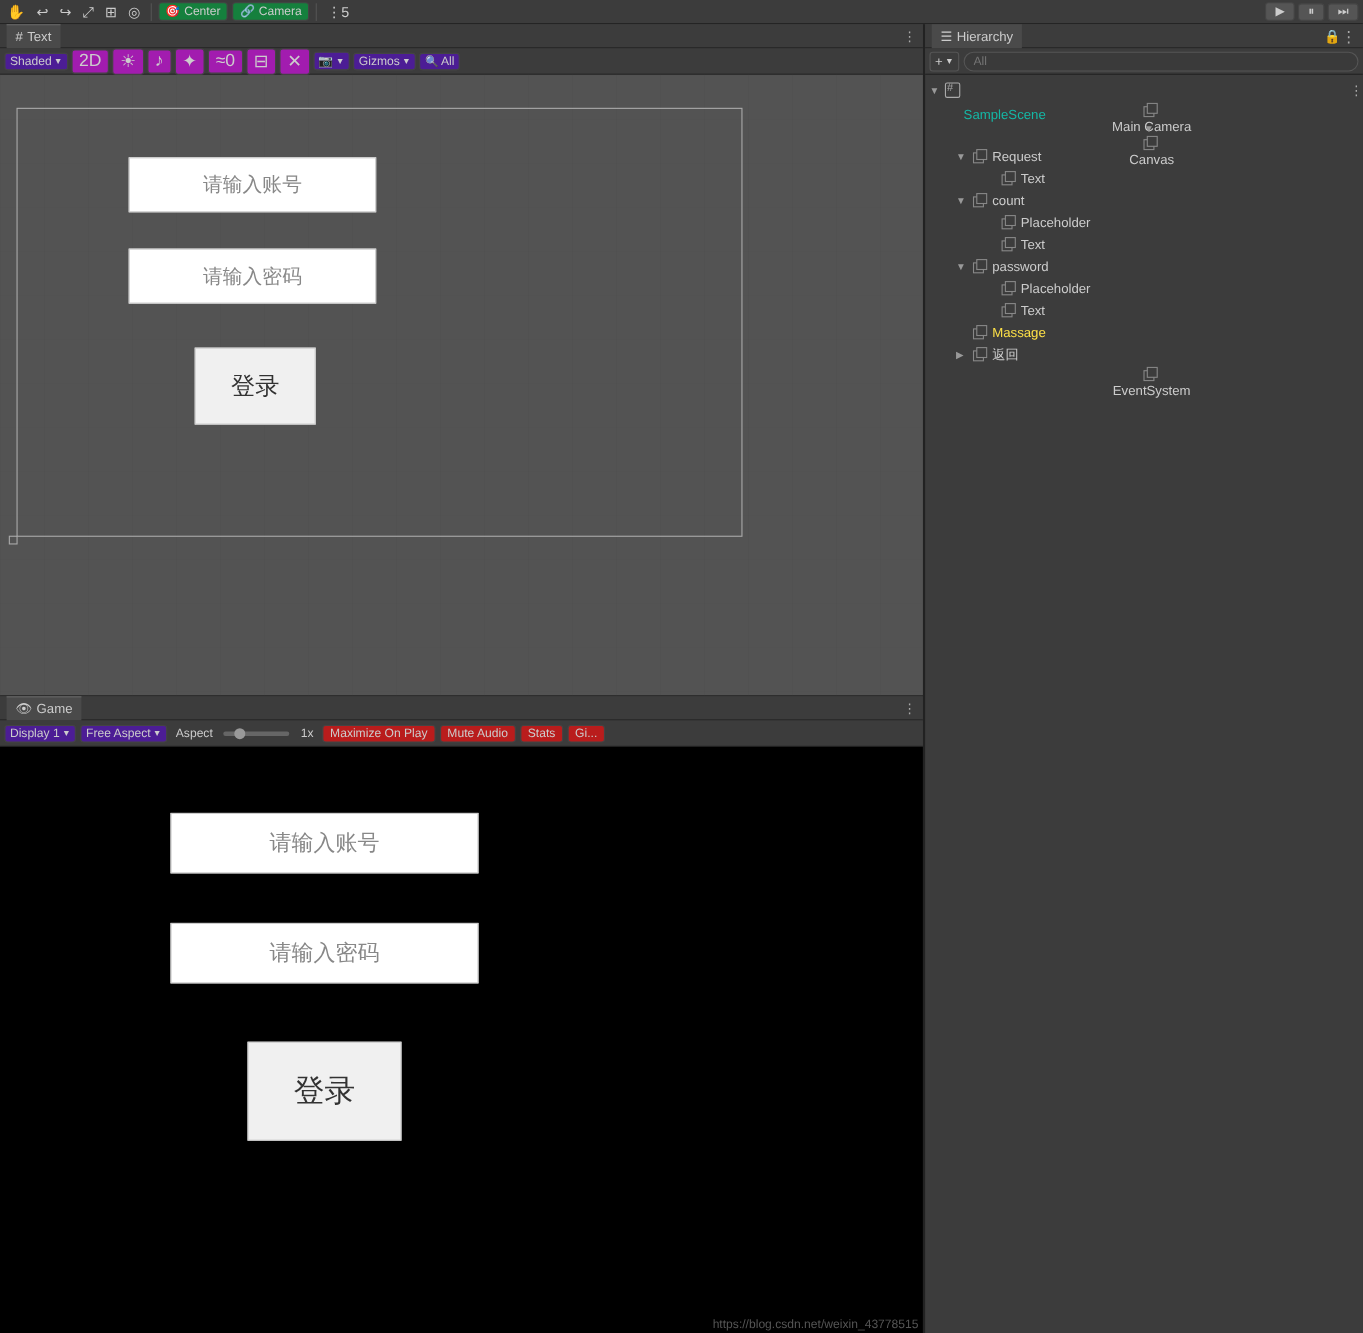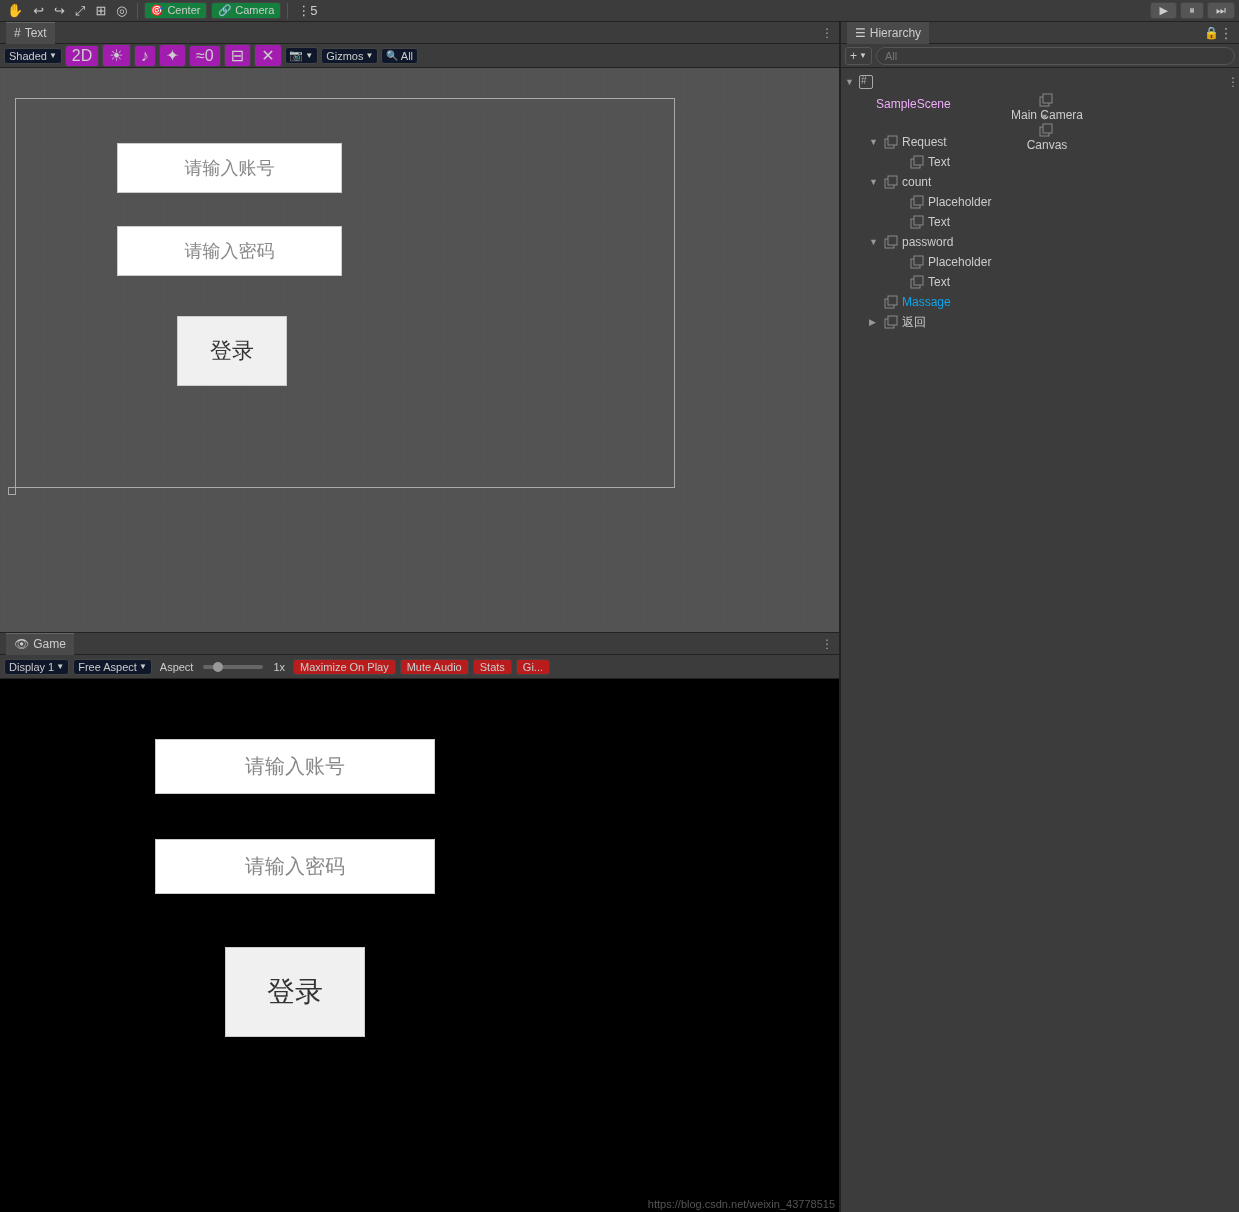--- a/index.html
+++ b/index.html
@@ -105,21 +105,21 @@
       border-radius: 3px;
       color: #ccc;
       padding: 1px 6px;
       font-size: 16px;
       cursor: pointer;
       display: flex;
       align-items: center;
       gap: 2px;
     }
     .scene-toolbar-dropdown {
-      background: #0f172a;
+      background: #4c1d95;
       border: 1px solid #444;
       border-radius: 3px;
       color: #ccc;
       padding: 1px 4px;
       font-size: 11px;
       cursor: pointer;
       display: flex;
       align-items: center;
       gap: 2px;
       text-align: center;
@@ -364,22 +364,22 @@
     .tree-icon {
       width: 16px;
       height: 16px;
       display: inline-flex;
       align-items: center;
       justify-content: center;
       margin-right: 3px;
       flex-shrink: 0;
     }
     .tree-label { color: #ccc; }
-    .tree-label-gray { color: #0ea5e9; }
-    .tree-scene-label { color: #f0abfc; font-weight: 500; margin-top: 44px; }
+    .tree-label-gray { color: #fde047; }
+    .tree-scene-label { color: #14b8a6; font-weight: 500; margin-top: 44px; }
     .indent-1 { padding-left: 14px; flex-direction: column; }
     .indent-2 { padding-left: 28px; }
     .indent-3 { padding-left: 54px; }
 
     .scene-icon {
       display: inline-block;
       width: 14px;
       height: 14px;
       border: 1px solid #aaa;
       border-radius: 2px;
@@ -690,17 +690,27 @@
         <span class="tree-arrow">▶</span>
         <span class="tree-icon">
           <svg class="cube-svg" viewBox="0 0 14 14" fill="none">
             <rect x="1" y="4" width="9" height="9" stroke="#888" stroke-width="1"></rect>
             <rect x="4" y="1" width="9" height="9" stroke="#888" stroke-width="1" fill="#3c3c3c"></rect>
           </svg>
         </span>
         <span class="tree-label">返回</span>
       </div>
 
+      <div class="tree-item indent-1">
+        <span class="tree-arrow"></span>
+        <span class="tree-icon">
+          <svg class="cube-svg" viewBox="0 0 14 14" fill="none">
+            <rect x="1" y="4" width="9" height="9" stroke="#888" stroke-width="1"></rect>
+            <rect x="4" y="1" width="9" height="9" stroke="#888" stroke-width="1" fill="#3c3c3c"></rect>
+          </svg>
+        </span>
+        <span class="tree-label">EventSystem</span>
+      </div>
 
     </div>
   </div>
 
 </div>
 
 </body></html>

